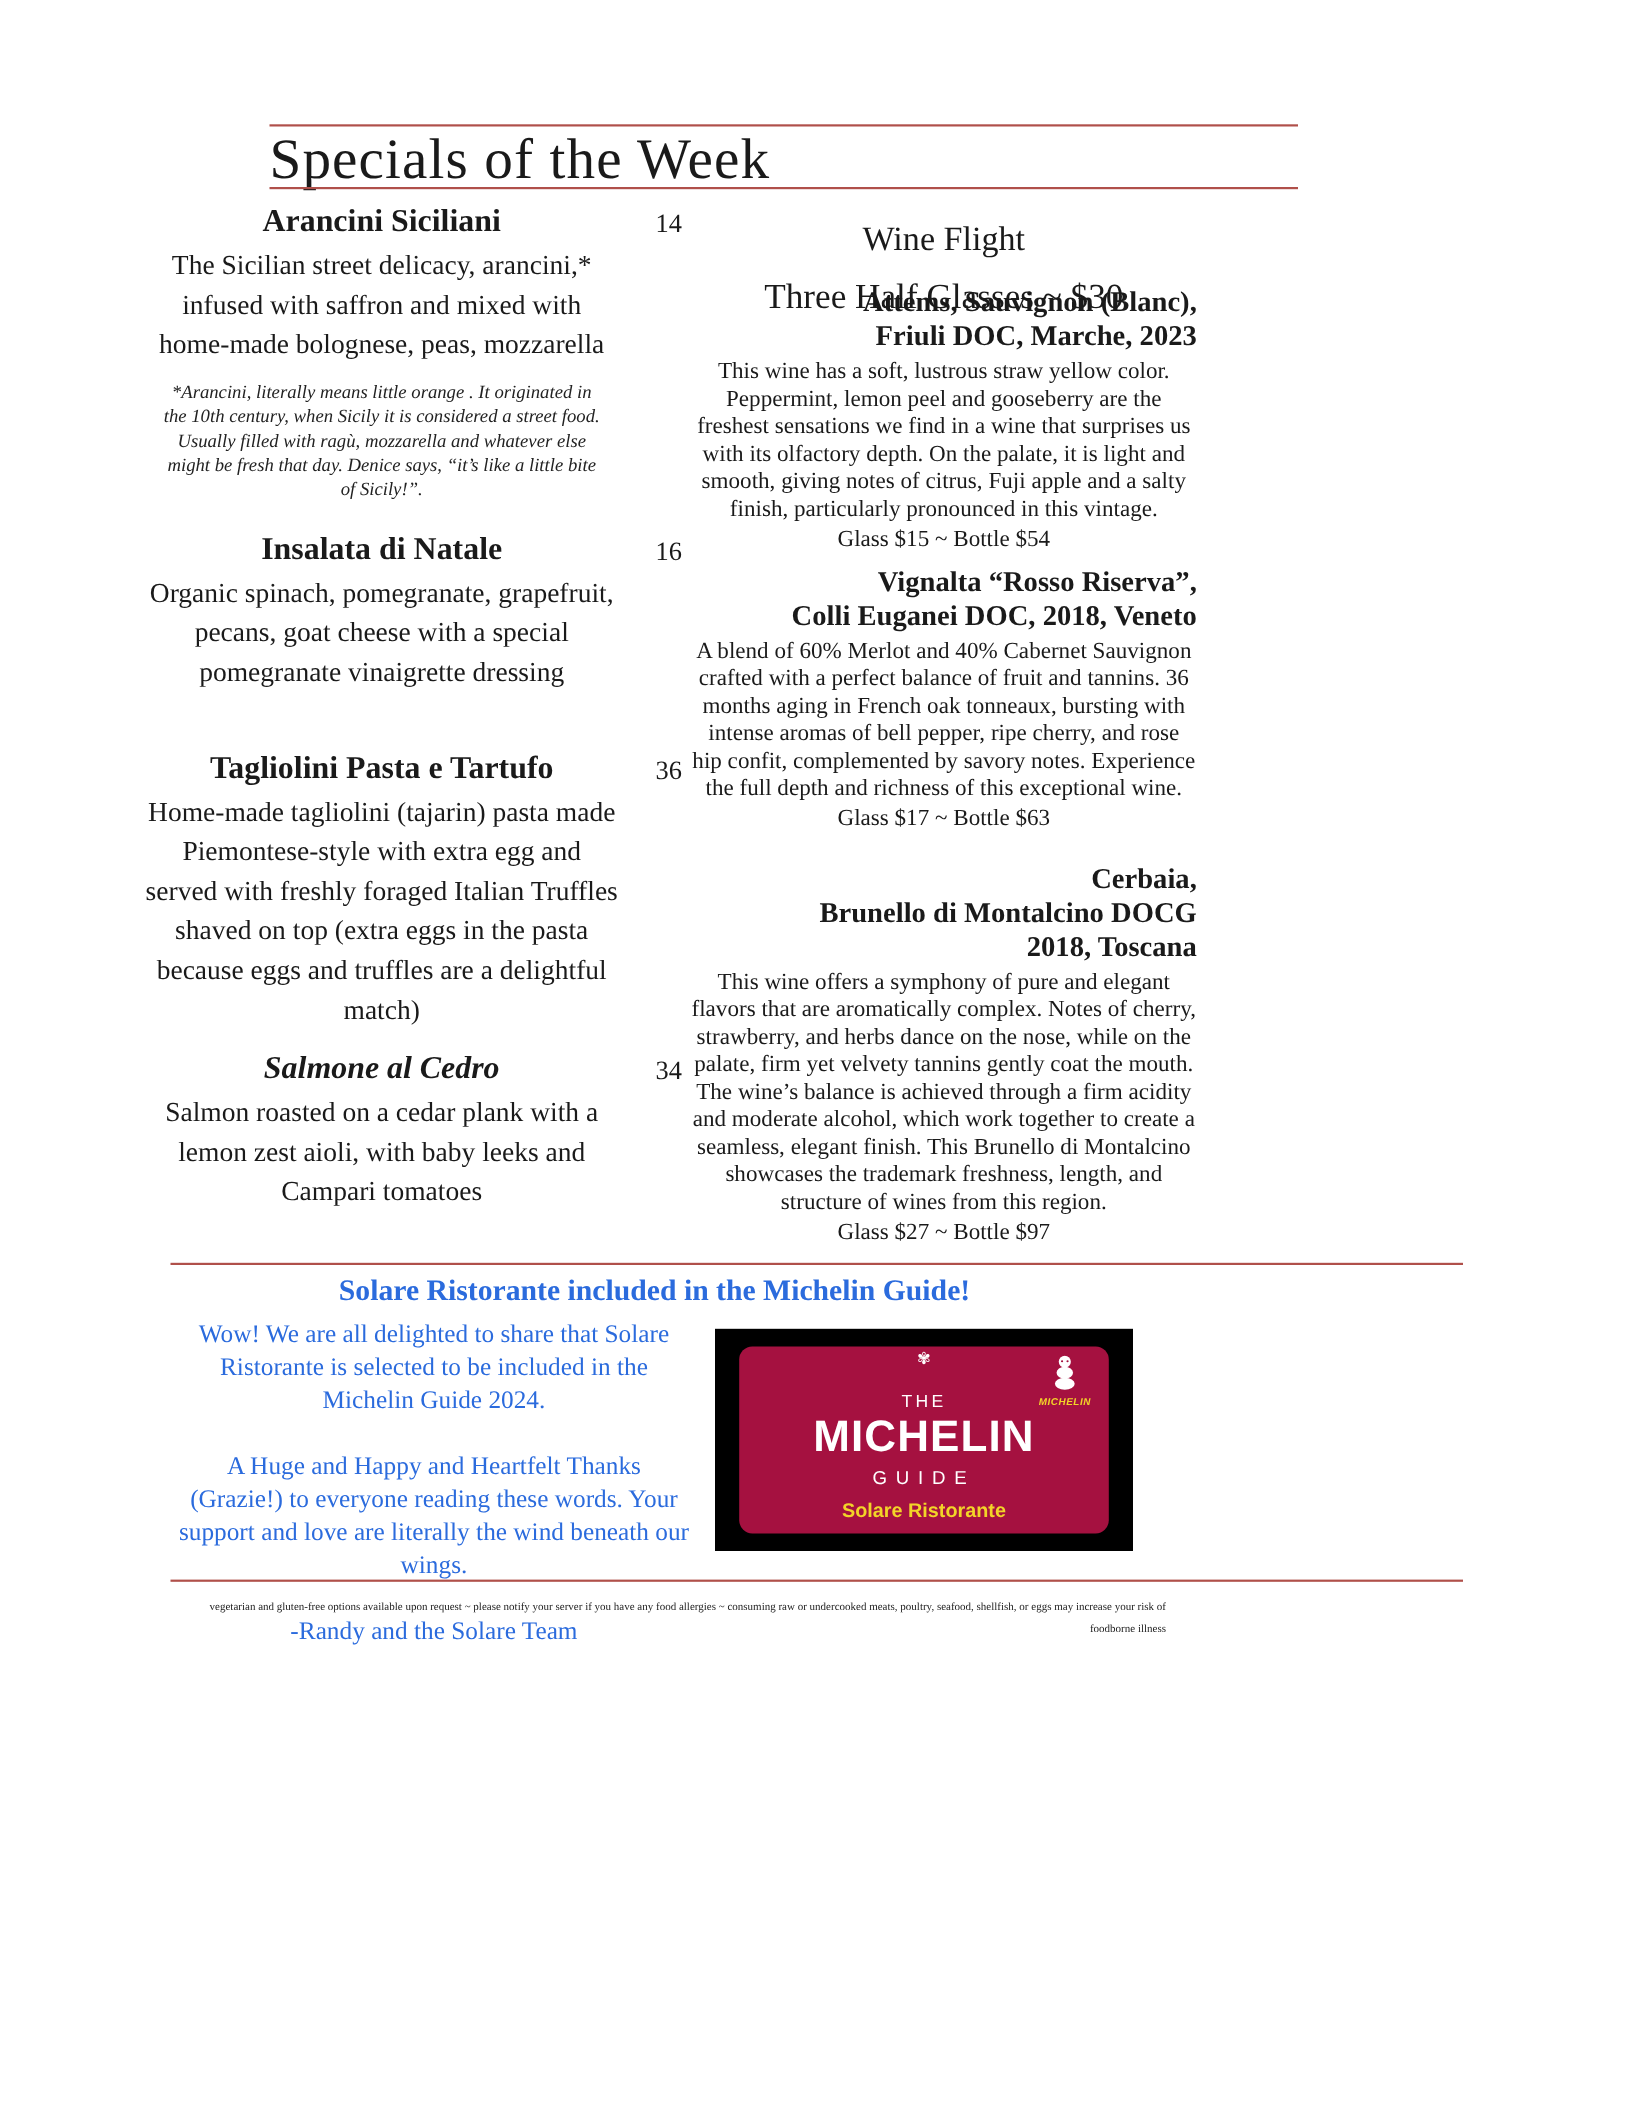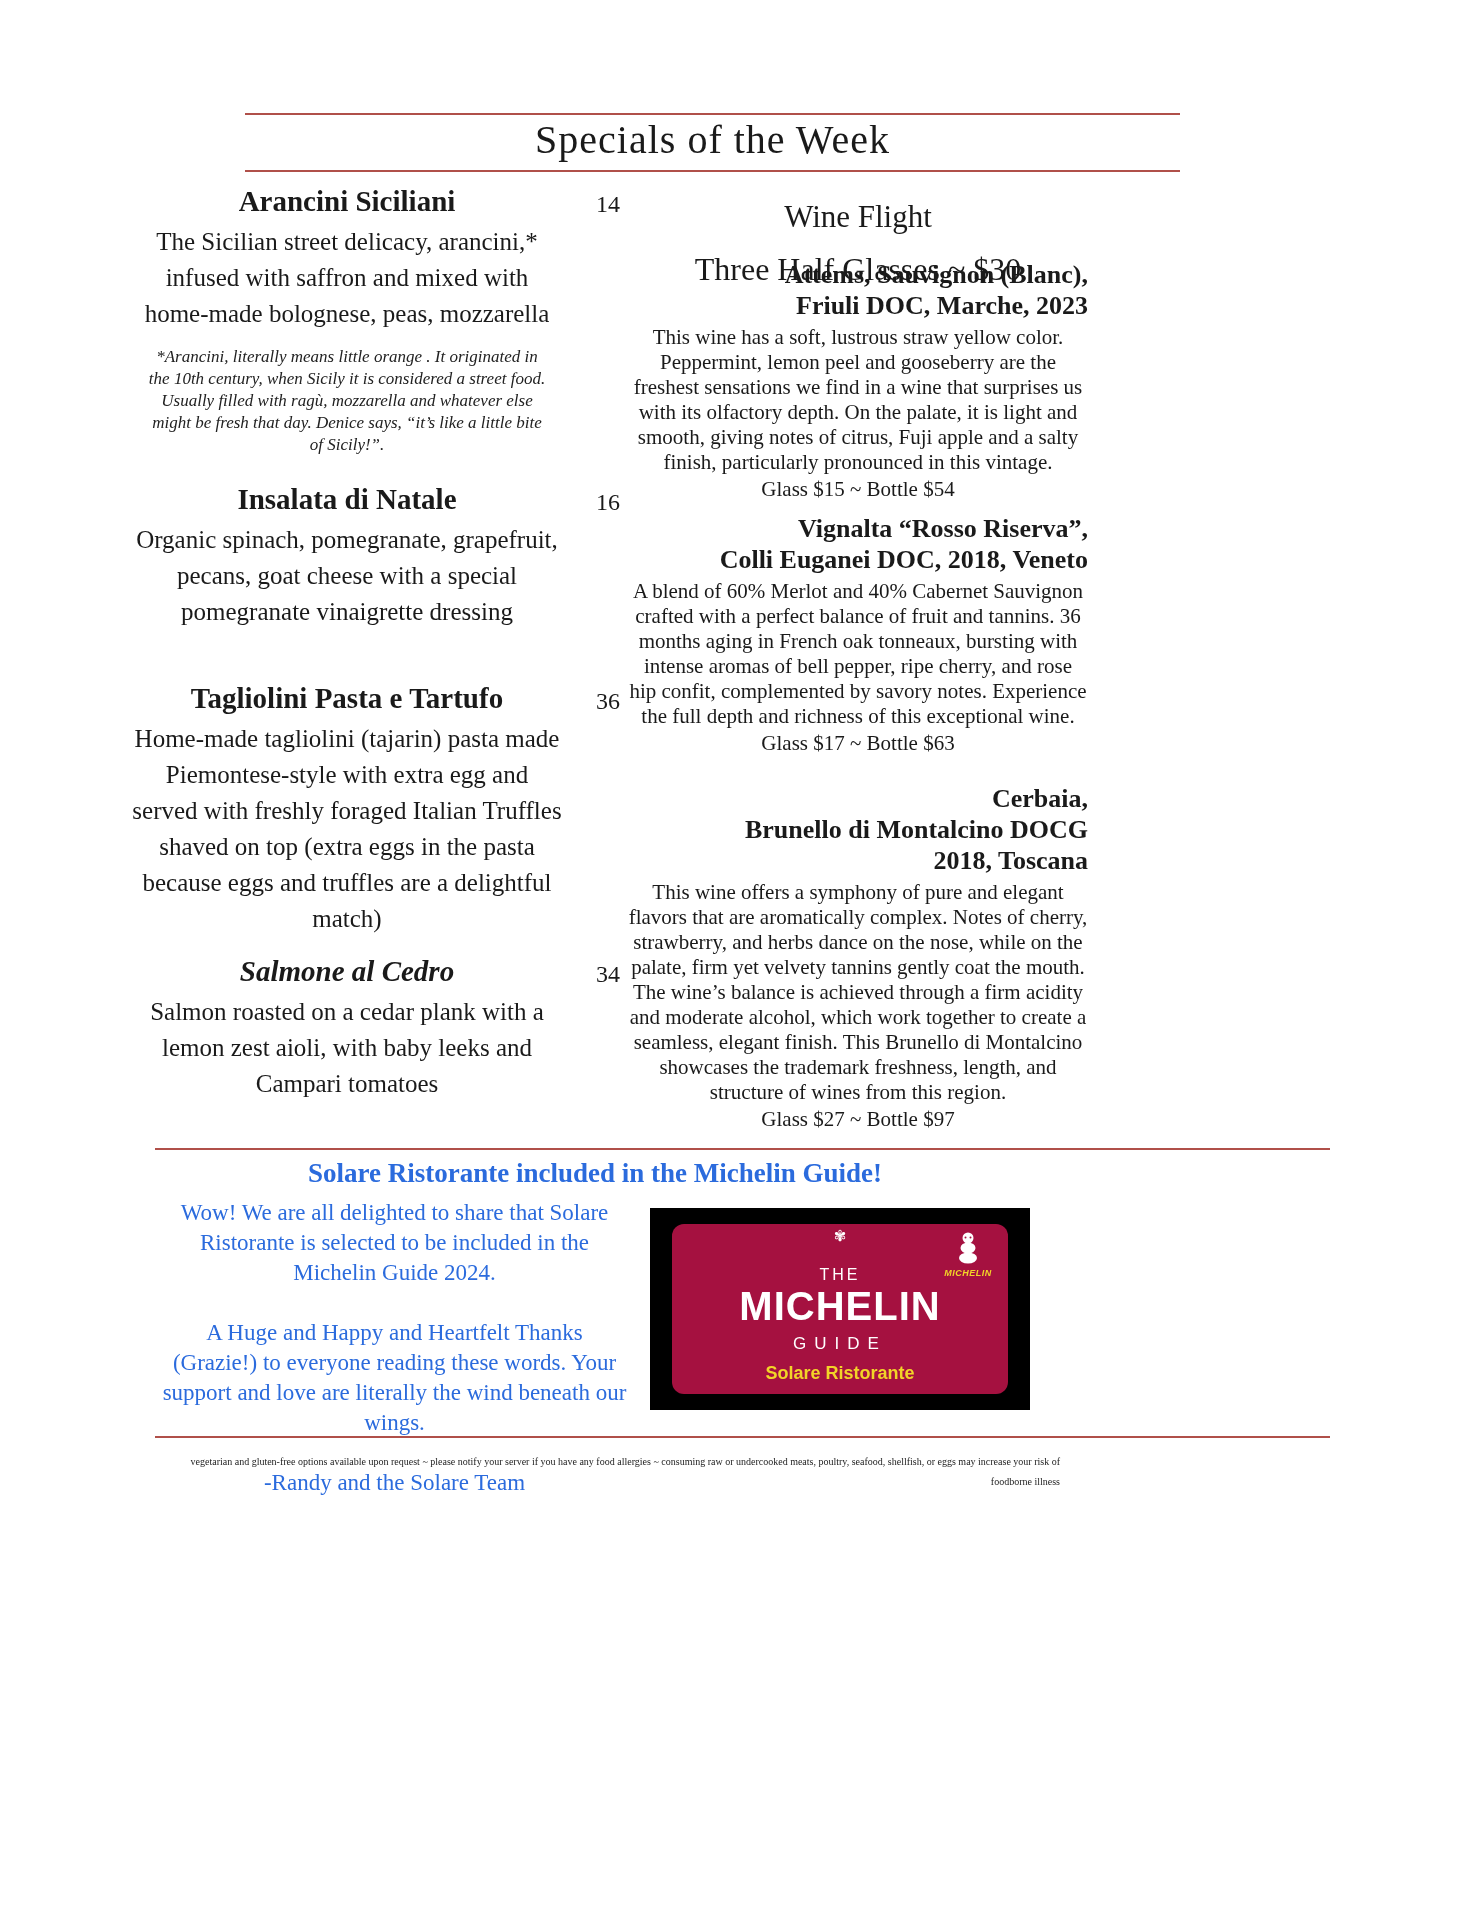--- a/index.html
+++ b/index.html
@@ -6,21 +6,21 @@
   body { font-family: "Liberation Serif", serif; color: #1a1a1a; }
   .page { position: relative; width: 1484px; height: 1920px; background: #fff; overflow: hidden; }
 
   .red-rule { position: absolute; height: 2px; background: #b0504a; }
   .rule-title-top { left: 245px; top: 113px; width: 935px; }
   .rule-title-bottom { left: 245px; top: 170px; width: 935px; }
   .rule-mid { left: 155px; top: 1148px; width: 1175px; }
   .rule-bottom { left: 155px; top: 1436px; width: 1175px; }
 
   .page-title { position: absolute; left: 245px; top: 116px; width: 935px; margin: 0;
-    text-align: center; font-size: 40px; font-weight: 400; letter-spacing: 1px; }
+    text-align: left; font-size: 52px; font-weight: 400; letter-spacing: 1px; }
 
   
   .dish { position: absolute; left: 132px; width: 430px; text-align: center; }
   .dish1 { top: 185px; } .dish2 { top: 483px; } .dish3 { top: 682px; } .dish4 { top: 955px; }
   .dish-name { font-size: 29px; font-weight: 700; margin: 0 0 6px; }
   .dish4 .dish-name { font-style: italic; }
   .dish-desc { font-size: 25px; line-height: 36px; margin: 0; }
   .dish-footnote { font-size: 17px; font-style: italic; line-height: 22px; margin: 14px 14px 0; color: #222; }
   .price { position: absolute; right: -58px; top: 6px; font-size: 24px; font-weight: 400; }
 

